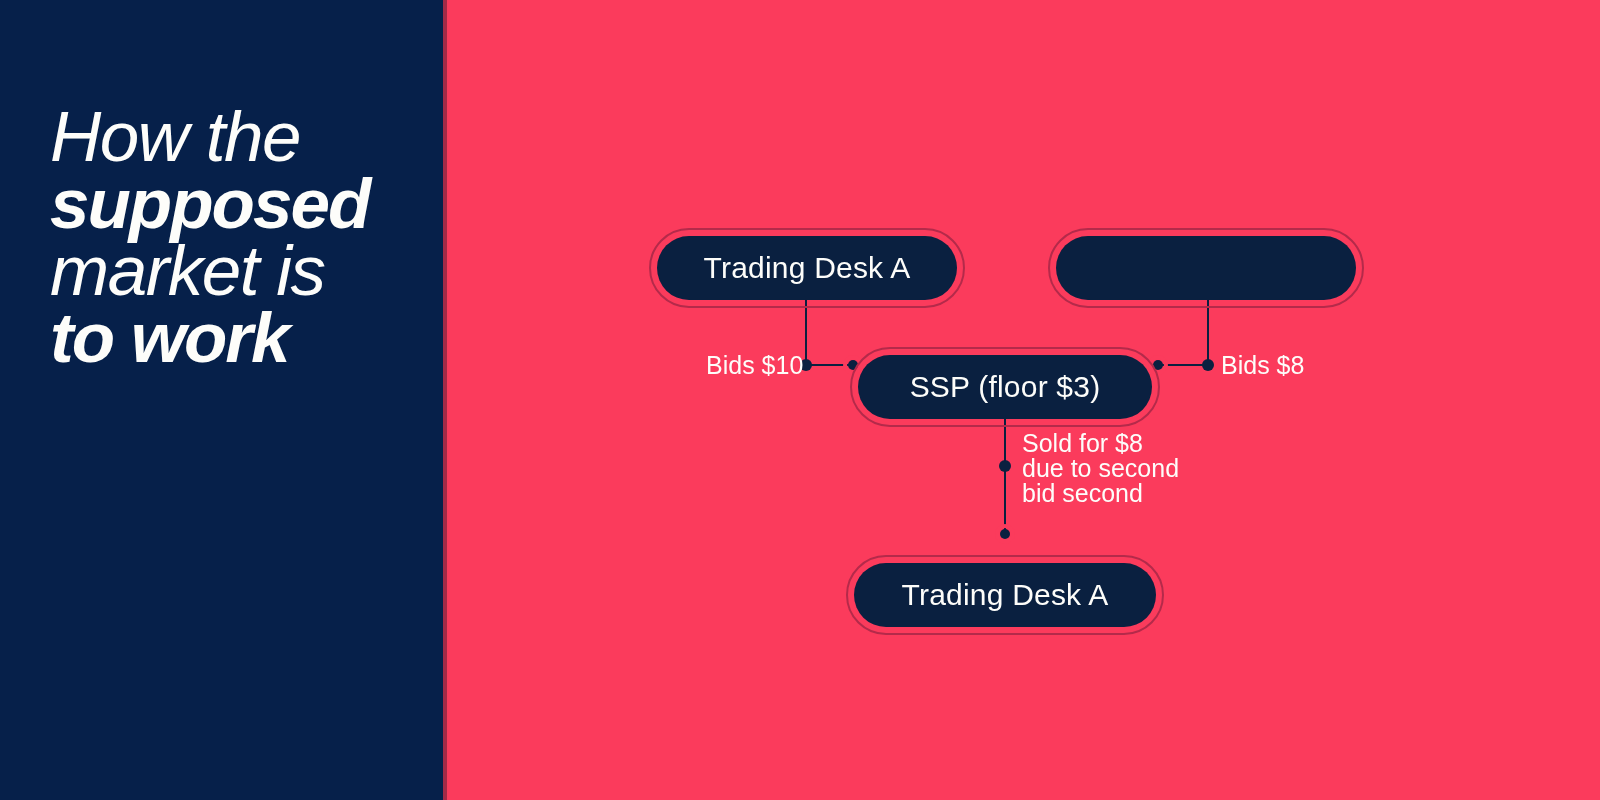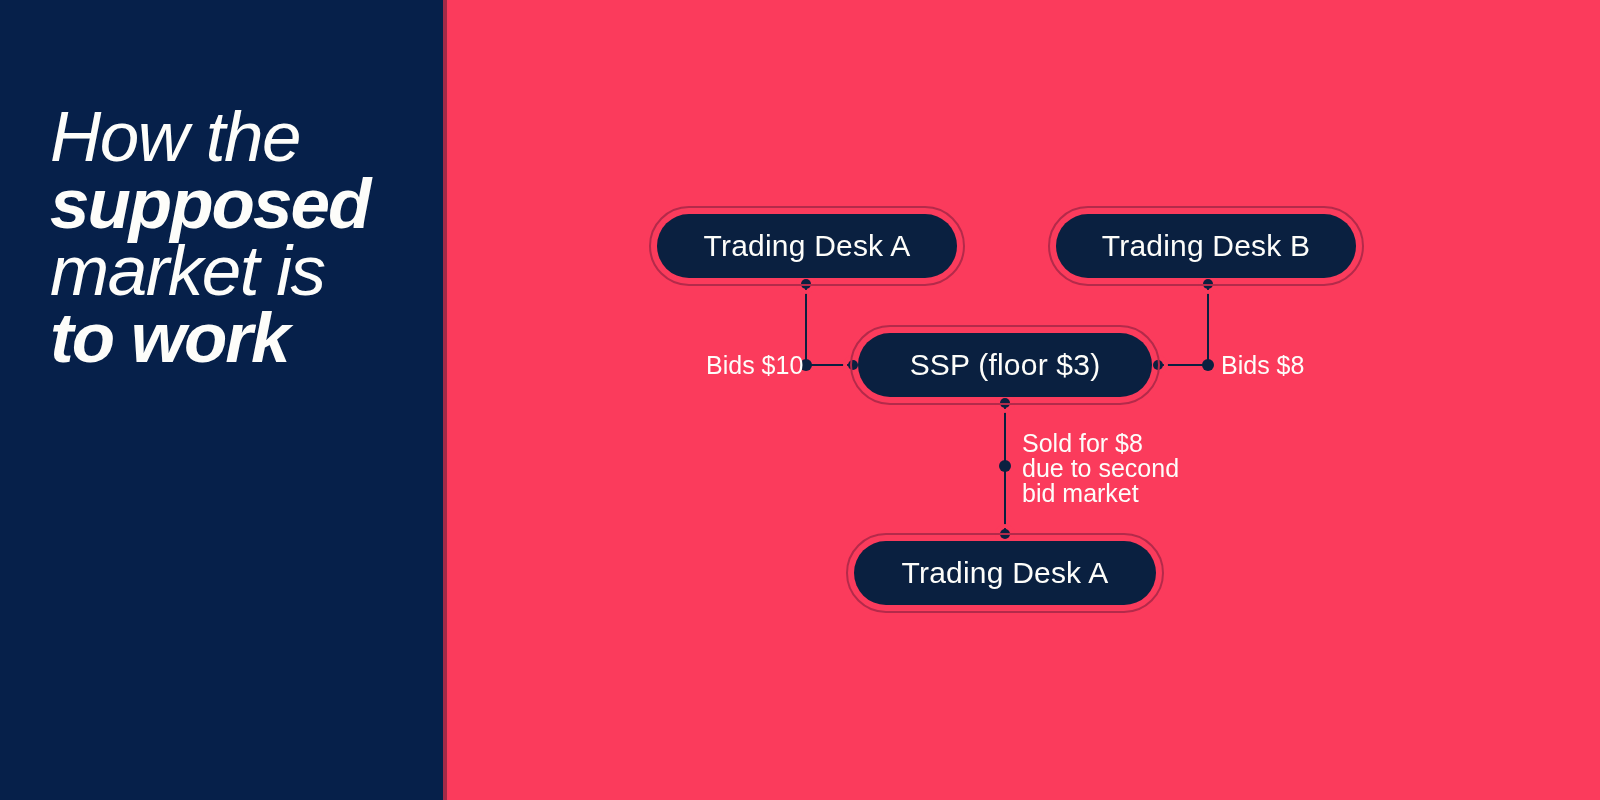--- a/index.html
+++ b/index.html
@@ -74,20 +74,21 @@
   
   .node {
     position: absolute;
     z-index: 4;
     display: flex;
     align-items: center;
     justify-content: center;
     background: #0a2040;
     border-radius: 999px;
     box-sizing: border-box;
+    margin-top: 22px;
   }
   .node-ring {
     position: absolute;
     left: -8px; top: -8px;
     right: -8px; bottom: -8px;
     border: 2px solid #b42a4a;
     border-radius: 999px;
     pointer-events: none;
   }
   .node-label {
@@ -182,36 +183,35 @@
     </g>
   </svg>
 
   <div class="node" id="node-desk-a-top">
     <div class="node-ring"></div>
     <span class="node-label">Trading Desk A</span>
   </div>
 
   <div class="node" id="node-desk-b">
     <div class="node-ring"></div>
-    <span class="node-label">Trading Desk B</span>
   </div>
 
   <div class="node" id="node-ssp">
     <div class="node-ring"></div>
     <span class="node-label">SSP (floor $3)</span>
   </div>
 
   <div class="node" id="node-desk-a-bot">
     <div class="node-ring"></div>
     <span class="node-label">Trading Desk A</span>
   </div>
 
   <div class="edge-label" id="label-bids-10">Bids $10</div>
 
   <div class="edge-label" id="label-bids-8">Bids $8</div>
 
   <div class="edge-label" id="label-sold">
     <span>Sold for $8</span>
     <span>due to second</span>
-    <span>bid market</span>
+    <span>bid second</span>
   </div>
 
 </div>
 
 </body></html>

